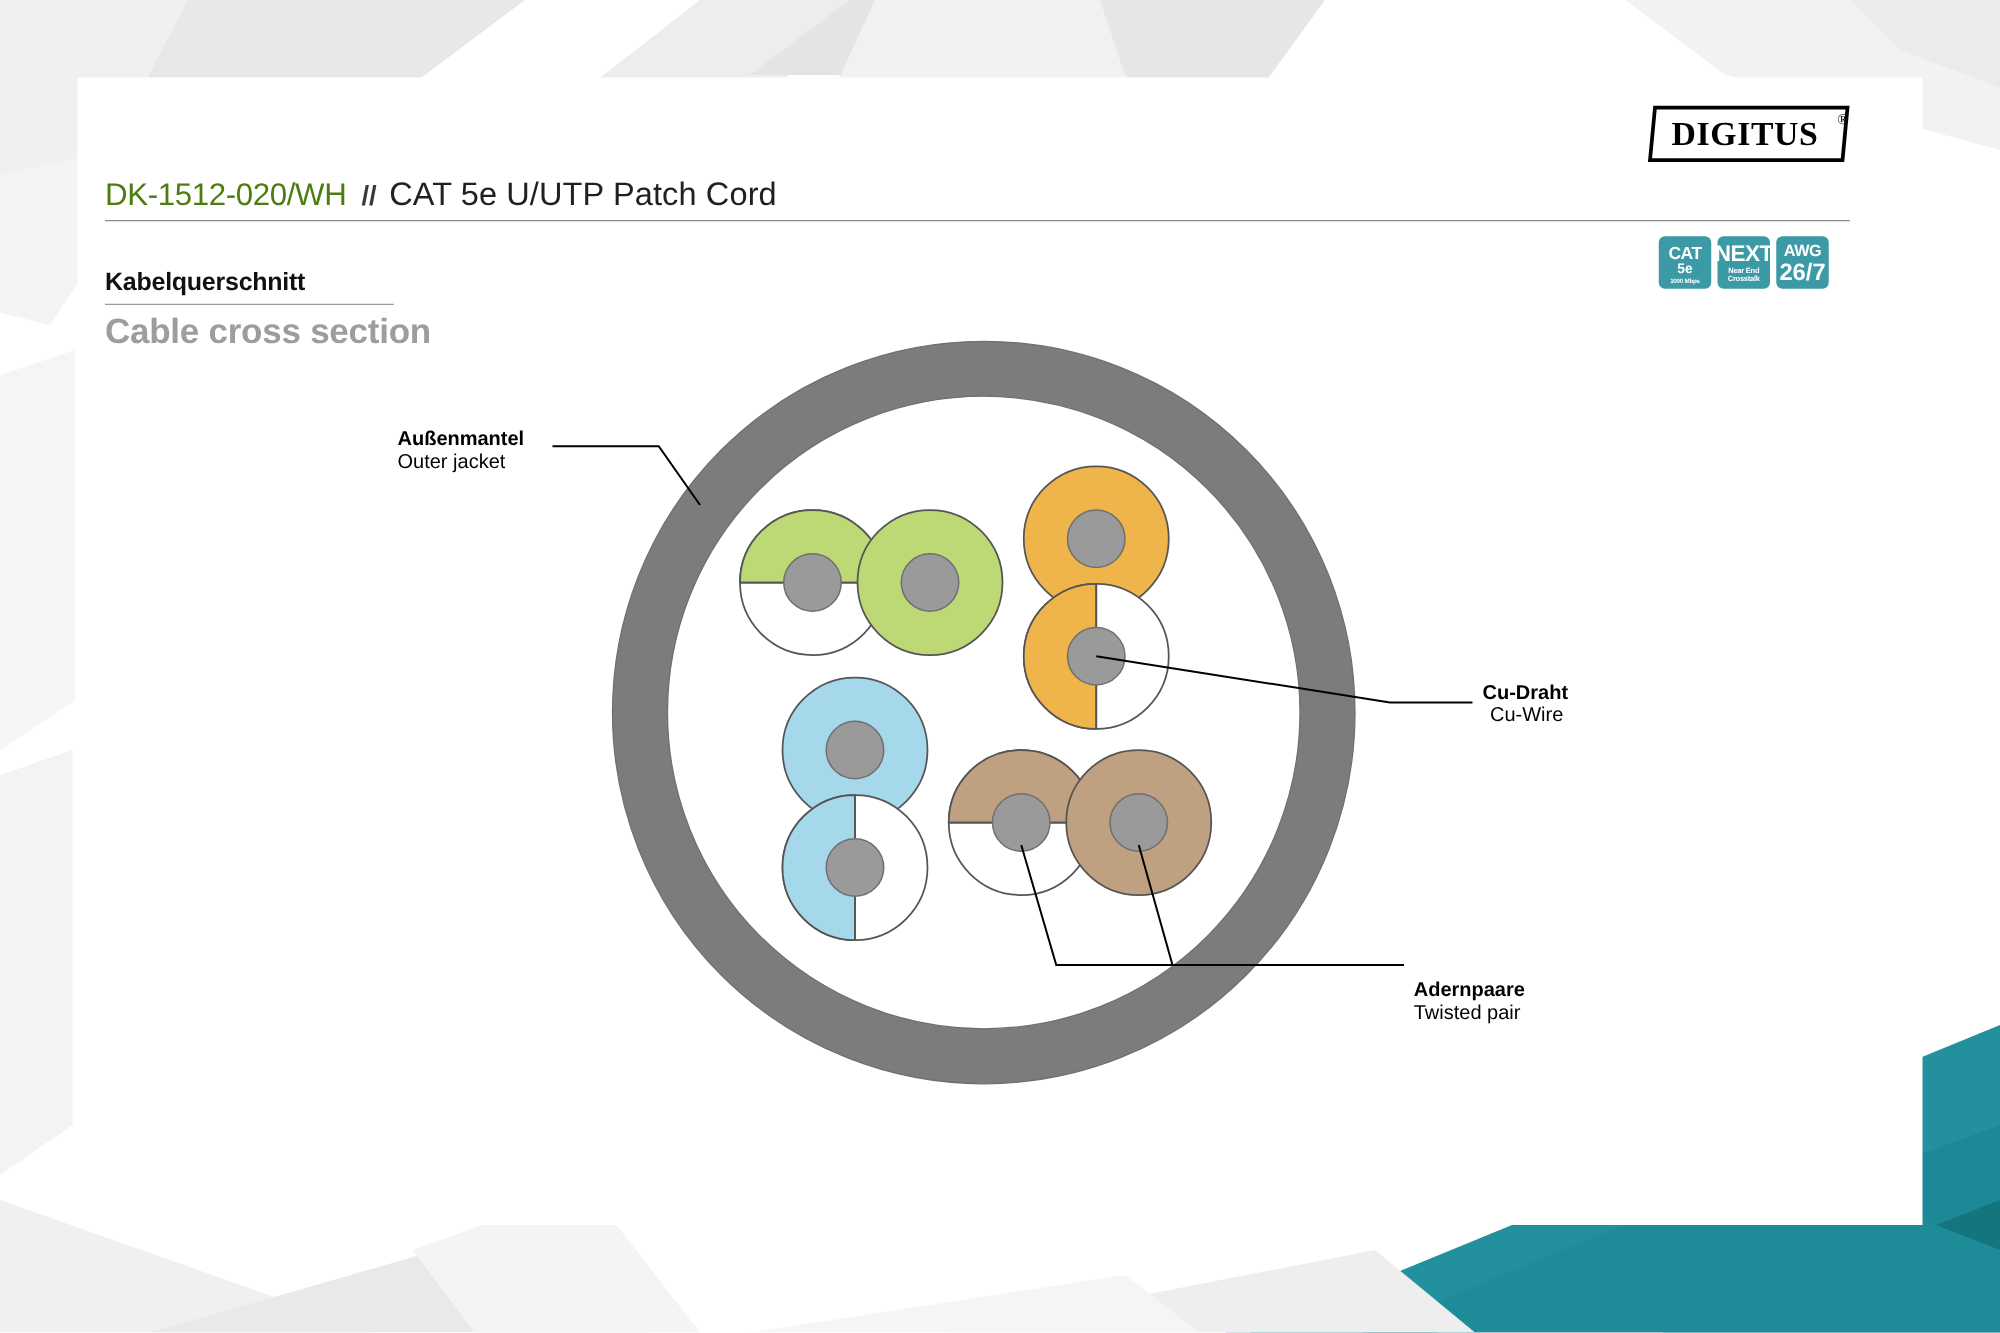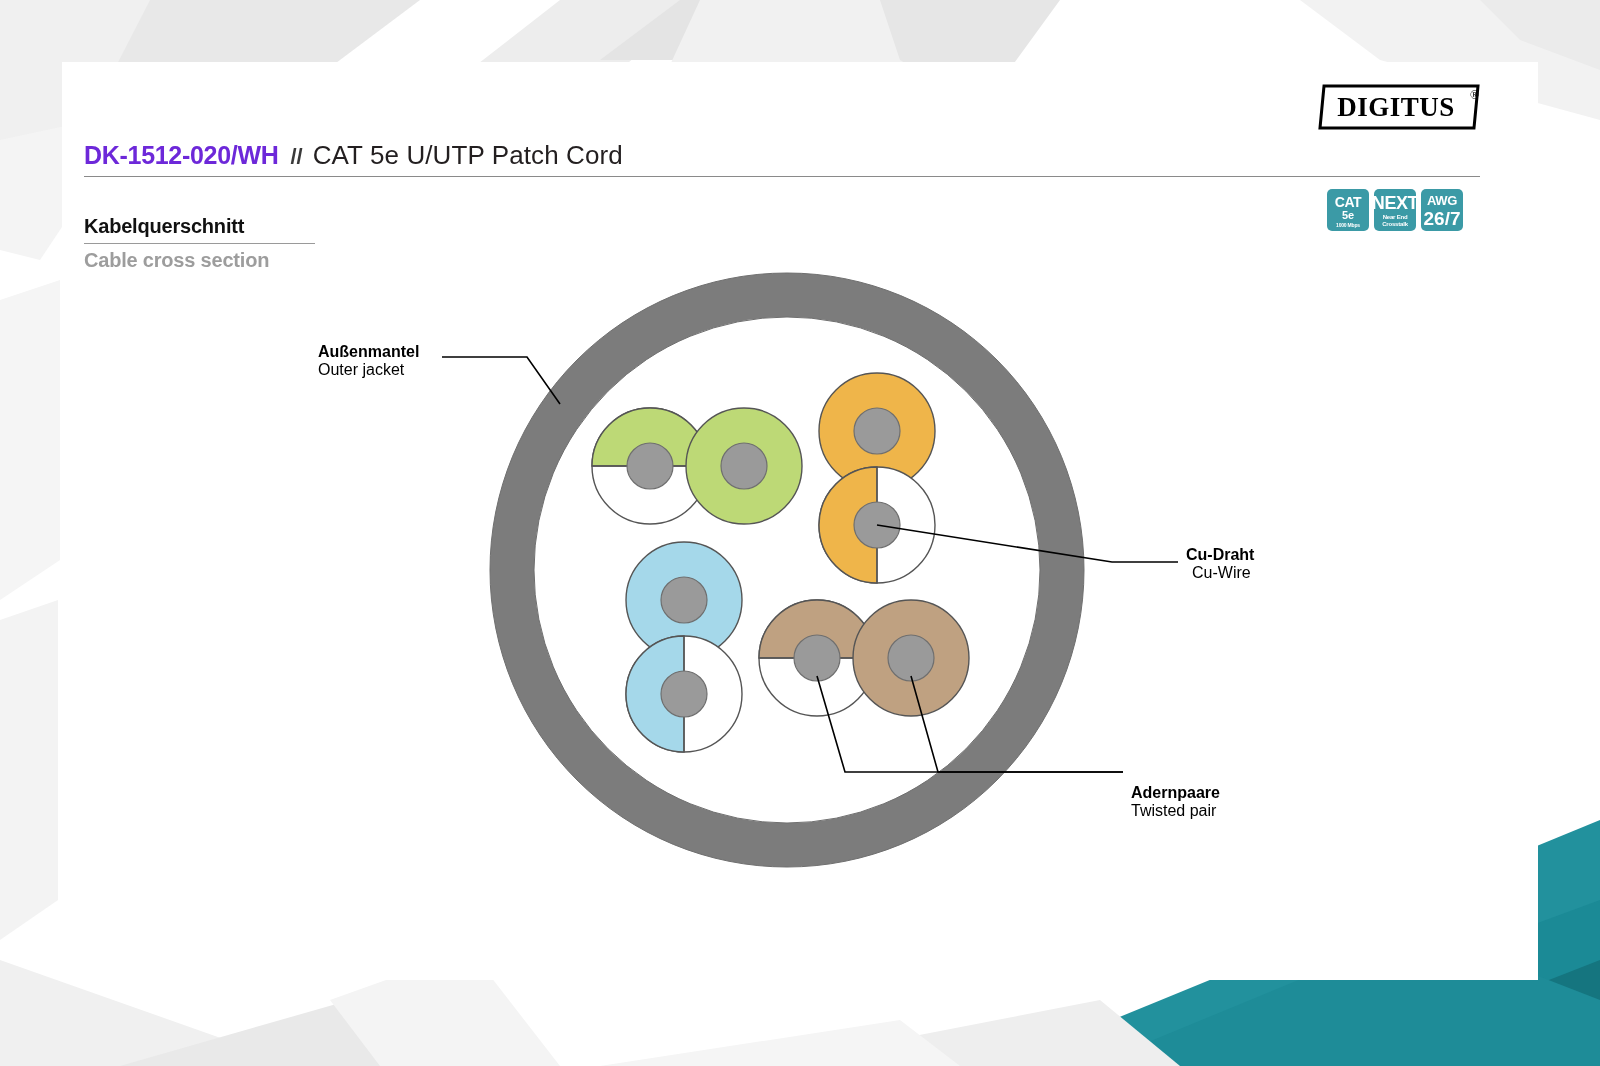--- a/index.html
+++ b/index.html
@@ -24,42 +24,42 @@
     font-family:"Liberation Serif",serif;font-weight:bold;
     font-size:27px;letter-spacing:0.5px;color:#000;
     padding-right:6px;box-sizing:border-box;
   }
   #logo .reg{
     position:absolute;right:1px;top:4px;font-size:12px;
     font-family:"Liberation Serif",serif;color:#000;
   }
   #title-row{position:absolute;left:84px;top:140px;z-index:4;white-space:nowrap;}
   #title-row .sku{
-    font-size:25px;font-weight:bold;color:#6d28d9;letter-spacing:-0.3px;
+    font-size:25px;font-weight:normal;color:#4d7c0f;letter-spacing:-0.3px;
   }
   #title-row .sep{
     font-size:22px;font-weight:bold;color:#3a3a3a;margin:0 10px 0 12px;
   }
   #title-row .desc{font-size:26px;color:#231f20;letter-spacing:0.1px;}
   #title-rule{
     position:absolute;left:84px;top:176px;width:1396px;height:1px;
     background:#8a8a8a;z-index:4;
   }
   
   #sec-de{
     position:absolute;left:84px;top:215px;z-index:4;
     font-size:20px;font-weight:bold;color:#111;letter-spacing:-0.2px;
   }
   #sec-rule{
     position:absolute;left:84px;top:243px;width:231px;height:1px;
     background:#9a9a9a;z-index:4;
   }
   #sec-en{
     position:absolute;left:84px;top:249px;z-index:4;
-    font-size:20px;font-weight:bold;color:#9d9d9d;letter-spacing:-0.2px;
+    font-size:28px;font-weight:bold;color:#9d9d9d;letter-spacing:-0.2px;
   }
   
   #badges{position:absolute;left:1327px;top:189px;z-index:4;display:flex;gap:5px;}
   .badge{
     width:42px;height:42px;border-radius:5px;background:#3b9aa6;
     color:#ffffff;display:flex;flex-direction:column;align-items:center;
     justify-content:center;line-height:1;box-sizing:border-box;padding-top:2px;
   }
   .badge .b1{font-size:14px;font-weight:bold;letter-spacing:-0.4px;}
   .badge .b2{font-size:11px;font-weight:bold;margin-top:1px;}

